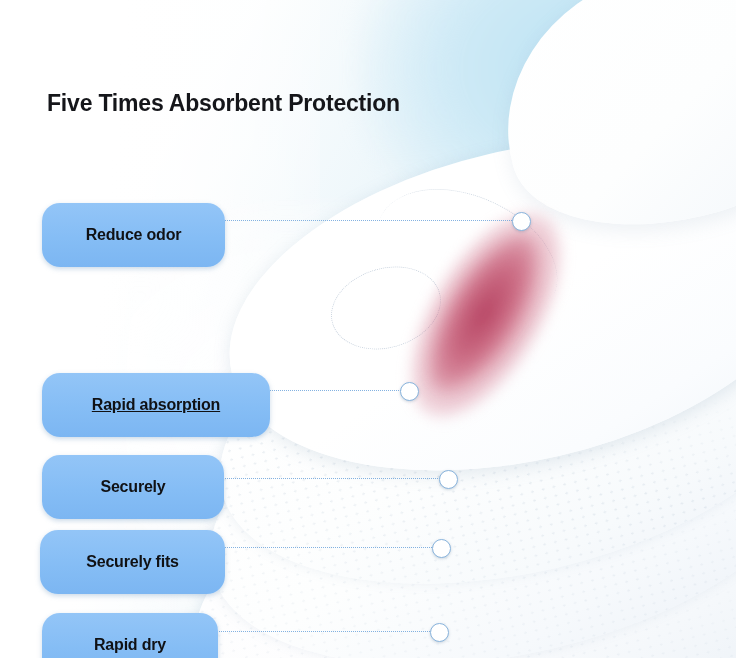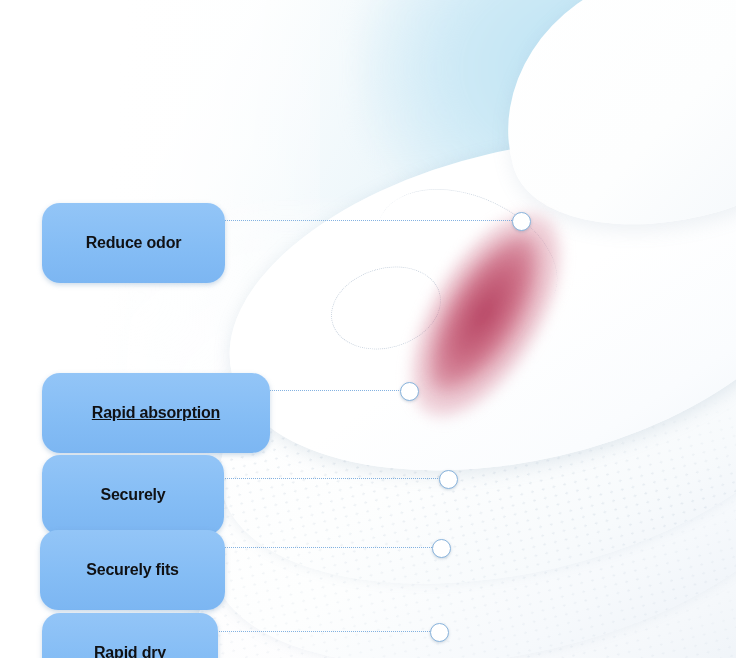--- a/index.html
+++ b/index.html
@@ -110,21 +110,21 @@
   .connector{position:absolute;height:0;border-top:1.6px dotted #6fa5dc;opacity:.85;}
   .endpoint{position:absolute;width:17px;height:17px;border-radius:50%;
     background:#ffffff;border:1.4px solid #89b4dd;
     box-shadow:0 1px 3px rgba(90,120,150,0.3);}
 
   
   .pill{position:absolute;display:flex;align-items:center;justify-content:center;
     height:48px;border-radius:18px;
     background:linear-gradient(180deg,#93c5f7 0%,#85bdf5 55%,#7cb6f2 100%);
     color:#101114;font-size:16px;font-weight:bold;letter-spacing:-.2px;
-    padding:16px 20px;white-space:nowrap;
+    padding:8px 20px;white-space:nowrap;
     box-shadow:0 2px 5px rgba(110,150,190,0.35);}
 </style>
 </head>
 <body>
 
 <div class="stage">
 
   <div class="bg-base"></div>
   <div class="bg-topright"></div>
   <div class="bg-bottomright"></div>
@@ -146,20 +146,21 @@
 
     <div class="layer lay1"></div>
     <div class="wing"></div>
 
     <div class="emboss-line"></div>
     <div class="emboss-oval"></div>
     <div class="stain"></div>
     <div class="stain-core"></div>
   </div>
 
+  <div class="subtitle">Five Times Absorbent Protection</div>
 
   <div id="callouts">
       <div class="connector" style="left: 186px; top: 220px; width: 334px;"></div>
       <div class="endpoint" style="left: 512px; top: 212px;"></div>
       <div class="pill" style="left: 42px; top: 203px; width: 143px;">Reduce odor</div>
       <div class="connector" style="left: 231px; top: 390px; width: 178px;"></div>
       <div class="endpoint" style="left: 400px; top: 382px;"></div>
       <div class="pill" style="left: 42px; top: 373px; width: 188px; text-decoration: underline;">Rapid absorption</div>
       <div class="connector" style="left: 185px; top: 478px; width: 263px;"></div>
       <div class="endpoint" style="left: 439px; top: 470px;"></div>

